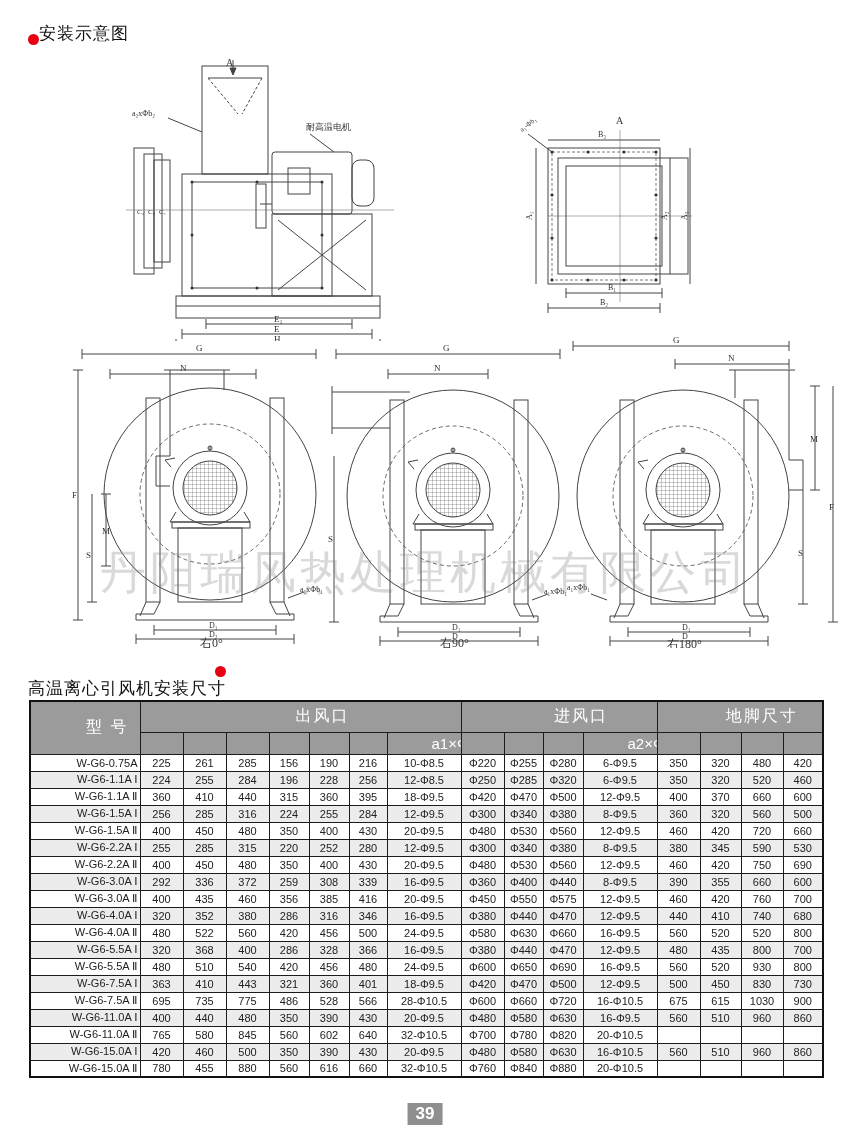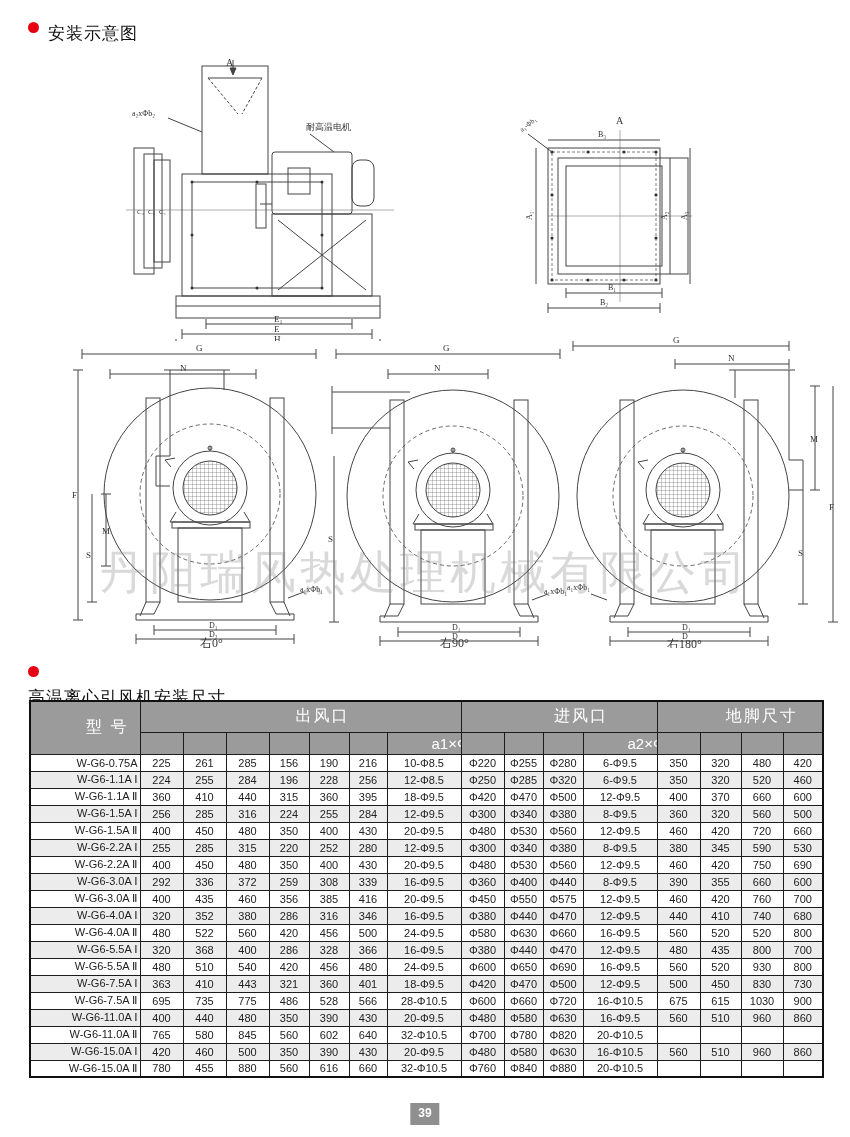--- a/index.html
+++ b/index.html
@@ -1,21 +1,21 @@
 <!DOCTYPE html>
 <html><head>
 <meta charset="utf-8">
 <style>
   * { margin:0; padding:0; box-sizing:border-box; }
   html,body { background:#fff; }
   body {
     width:850px; height:1137px; position:relative; overflow:hidden;
     font-family:"Liberation Sans", sans-serif; color:#1a1a1a;
   }
-  .sec-head { position:absolute; left:28px; display:flex; align-items:flex-start; gap:9px; }
+  .sec-head { position:absolute; left:28px; display:flex; align-items:flex-end; }
   .sec-head .dot { width:11px; height:11px; border-radius:50%; }
   .sec-head .txt { font-size:17px; font-weight:500; letter-spacing:1px; color:#111; }
   #sec1 { top:22px; }
   #sec2 { top:666px;flex-direction:column; }
 
   .diagram { position:absolute; }
   svg text { font-family:"Liberation Serif", serif; fill:#333; }
   .wm {
     position:absolute; top:542px; left:0; width:100%; text-align:center;
     font-size:46px; letter-spacing:4px; color:rgba(130,130,130,0.30);
@@ -36,21 +36,21 @@
   #dims-table thead th { background:#9b9b9b; color:#fff; font-weight:400;padding-left:44px; }
   #dims-table thead tr.grp th { height:31px; font-size:16px; letter-spacing:2px; }
   #dims-table thead tr.sub th { height:22px; font-size:15px; letter-spacing:0; }
   #dims-table thead th.model-h { font-size:16px; letter-spacing:3px;margin-left:22px; }
   #dims-table tbody td { height:17px; padding:1px 2px; color:#222; }
   #dims-table tbody td.model { text-align:right; padding-left:0; }
   #dims-table tbody tr.alt td { background:#ececec; }
 
   .page-no {
     position:absolute; left:50%; transform:translateX(-50%); top:1103px;
-    background:#8f8f8f; color:#fff; font-size:12px; font-weight:700;
+    background:#8f8f8f; color:#fff; font-size:17px; font-weight:700;
     padding:1px 8px 2px; line-height:19px;
   }
 </style>
 </head>
 <body>
 
 <div class="sec-head" id="sec1">
   <span class="dot" style="background:#e60012"></span>
   <span class="txt">安装示意图</span>
 </div>

